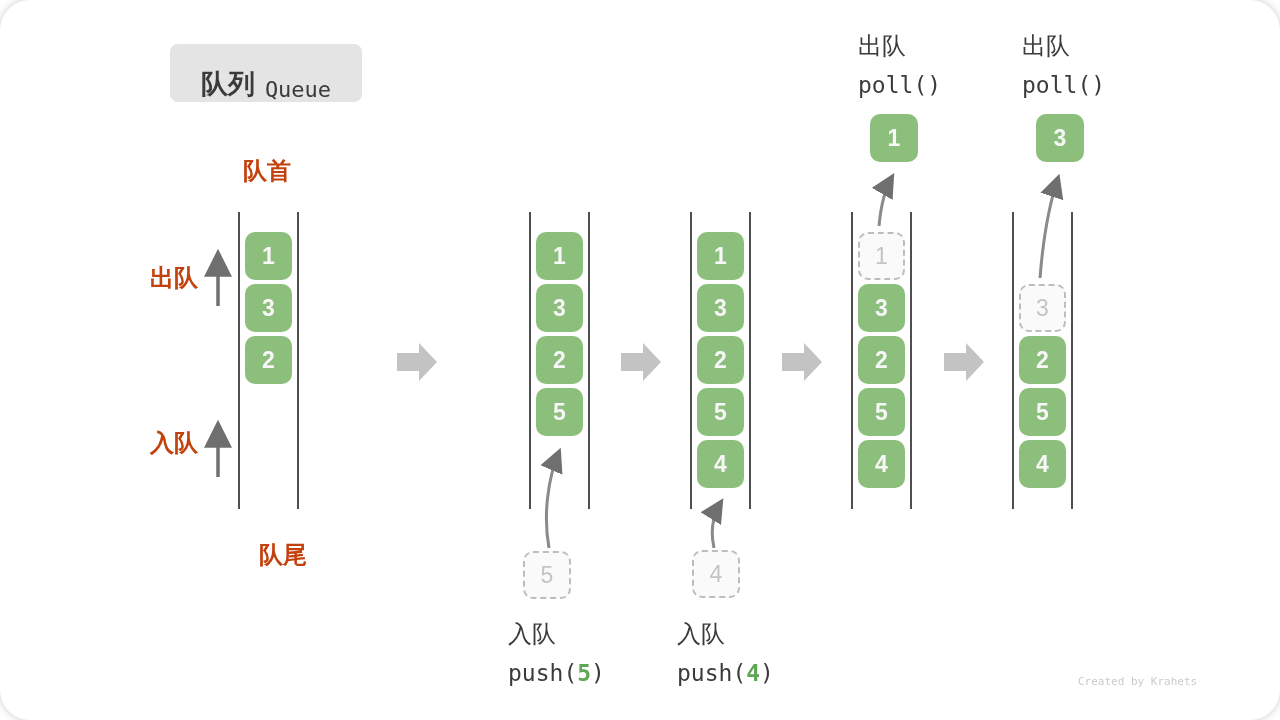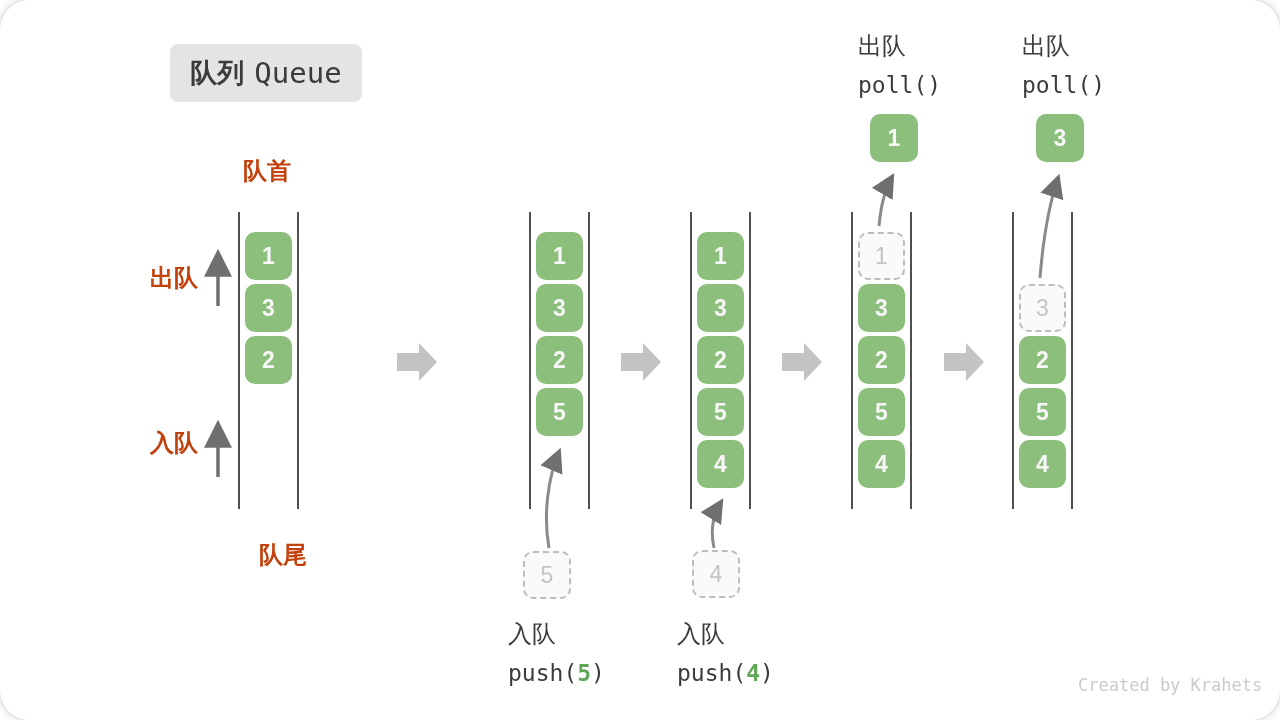--- a/index.html
+++ b/index.html
@@ -6,25 +6,25 @@
   body{font-family:"Liberation Sans","DejaVu Sans",sans-serif;}
   .canvas{
     position:relative;width:1280px;height:720px;background:#ffffff;
     border-radius:30px;box-shadow:0 0 9px rgba(0,0,0,0.22);overflow:hidden;
   }
 
   
   .title-box{
     position:absolute;left:170px;top:44px;width:192px;height:58px;
     background:var(--title-bg,#e4e4e4);border-radius:8px;
-    display:flex;align-items:center;justify-content:center;gap:10px;
+    display:flex;align-items:flex-end;justify-content:center;gap:10px;
     color:#3b3b3b;
   }
   .title-zh{font-size:27px;font-weight:bold;}
-  .title-en{font-size:29px;font-family:"DejaVu Sans Mono","Liberation Mono",monospace;}
+  .title-en{font-size:22px;font-family:"DejaVu Sans Mono","Liberation Mono",monospace;}
 
   
   .lbl{position:absolute;color:#c2410c;font-size:24px;}
   .bold{font-weight:bold;}
   .front-label{left:227px;top:155px;width:80px;text-align:center;}
   .rear-label{left:227px;top:539px;width:80px;text-align:right;}
   .dequeue-label{left:150px;top:262px;}
   .enqueue-label{left:150px;top:427px;}
 
   
@@ -60,21 +60,21 @@
   
   .block-arrow{
     position:absolute;width:40px;height:38px;background:#c3c3c3;
     -webkit-clip-path:polygon(0% 26%,55% 26%,55% 0%,100% 50%,55% 100%,55% 74%,0% 74%);
     clip-path:polygon(0% 26%,55% 26%,55% 0%,100% 50%,55% 100%,55% 74%,0% 74%);
   }
 
   .overlay{position:absolute;left:0;top:0;pointer-events:none;}
 
   .watermark{
-    position:absolute;left:1078px;top:675px;font-size:17px;color:#cbcbcb;
+    position:absolute;left:1078px;top:675px;font-size:11px;color:#cbcbcb;
     font-family:"DejaVu Sans Mono","Liberation Mono",monospace;
   }
 </style>
 </head>
 <body>
 
 <div class="canvas">
 
   <div class="title-box">
     <span class="title-zh">队列</span>

